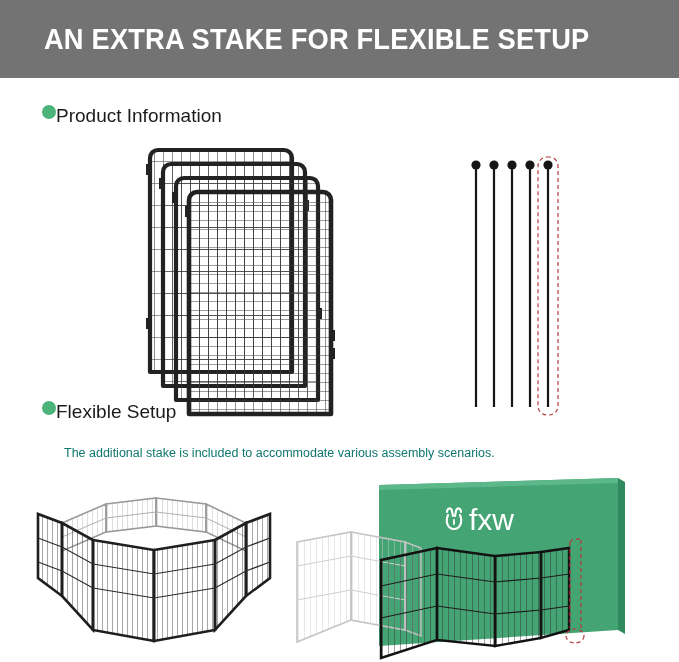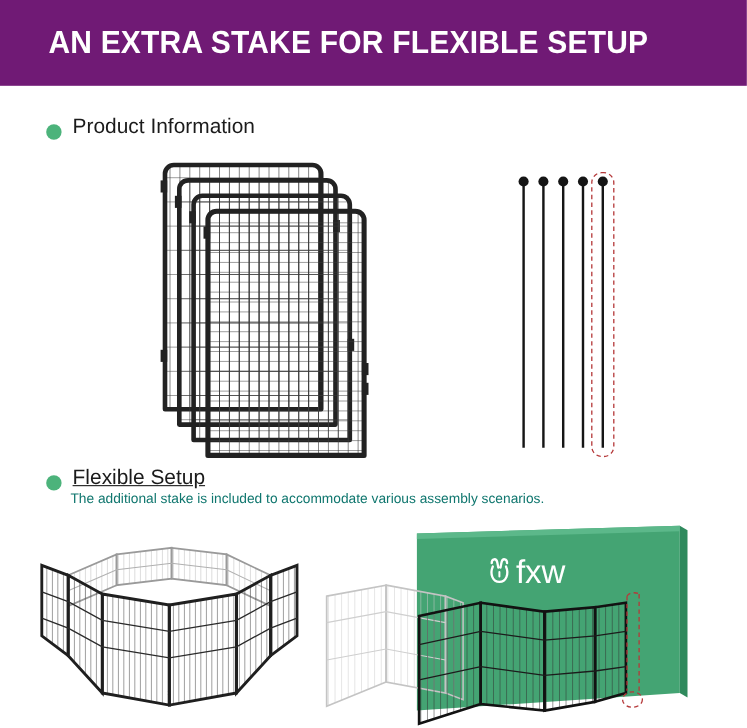--- a/index.html
+++ b/index.html
@@ -16,58 +16,57 @@
     position: relative;
   }
 
   
   .header-banner {
     position: absolute;
     left: 0;
     top: 0;
     width: 679px;
     height: 78px;
-    background: #701a75;
+    background: #737373;
     display: flex;
     align-items: center;
   }
   .header-title {
     margin-left: 44px;
     color: #ffffff;
     font-size: 29px;
     font-weight: 700;
     letter-spacing: 0.2px;
     font-family: "Liberation Sans", sans-serif;
     transform: scaleX(0.94);
     transform-origin: left center;
     white-space: nowrap;
   }
 
   
   .section-head {
     position: absolute;
     display: flex;
-    align-items: flex-end;
-    gap: 10px;
+    align-items: flex-start;
   }
   .bullet-dot {
     width: 14px;
     height: 14px;
     border-radius: 50%;
     background: #4cb37b;
     flex: 0 0 auto;
   }
   .section-title {
     font-size: 19px;
     font-weight: 400;
     color: #1b1b1b;
     white-space: nowrap;
   }
   #head-product { left: 42px; top: 105px; }
-  #head-flexible { left: 42px; top: 424px; text-decoration: underline; }
+  #head-flexible { left: 42px; top: 401px; }
 
   .section-desc {
     position: absolute;
     left: 64px;
     top: 446px;
     font-size: 12.5px;
     color: #0f766e;
     white-space: nowrap;
   }
 

